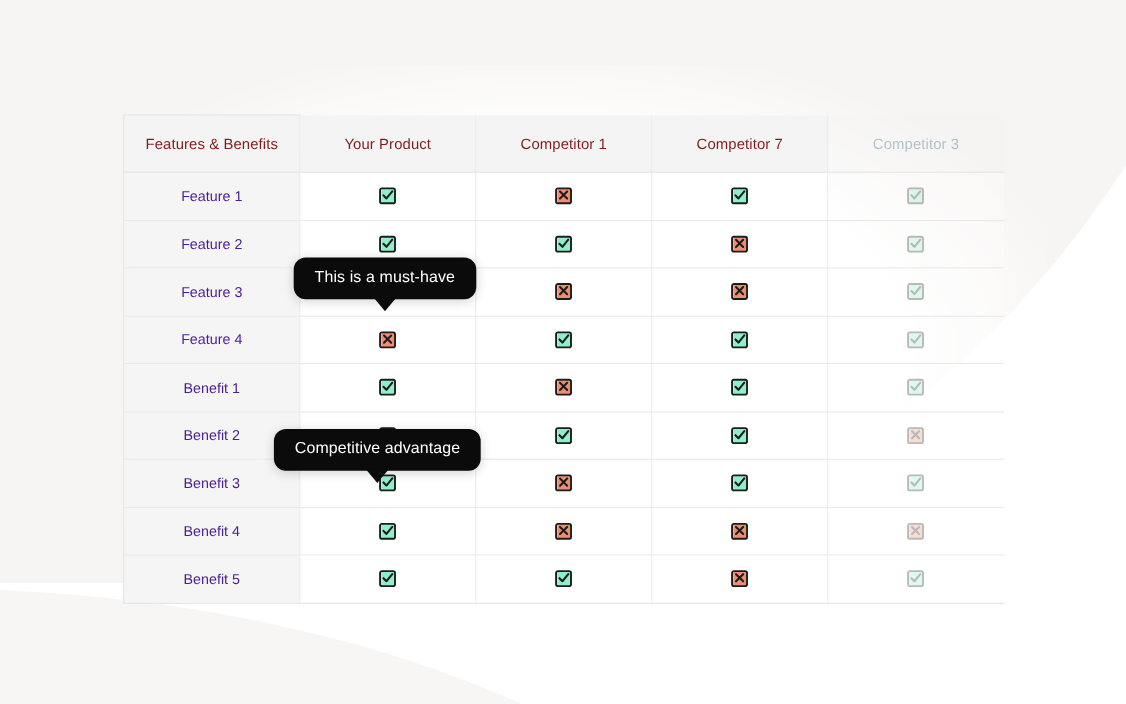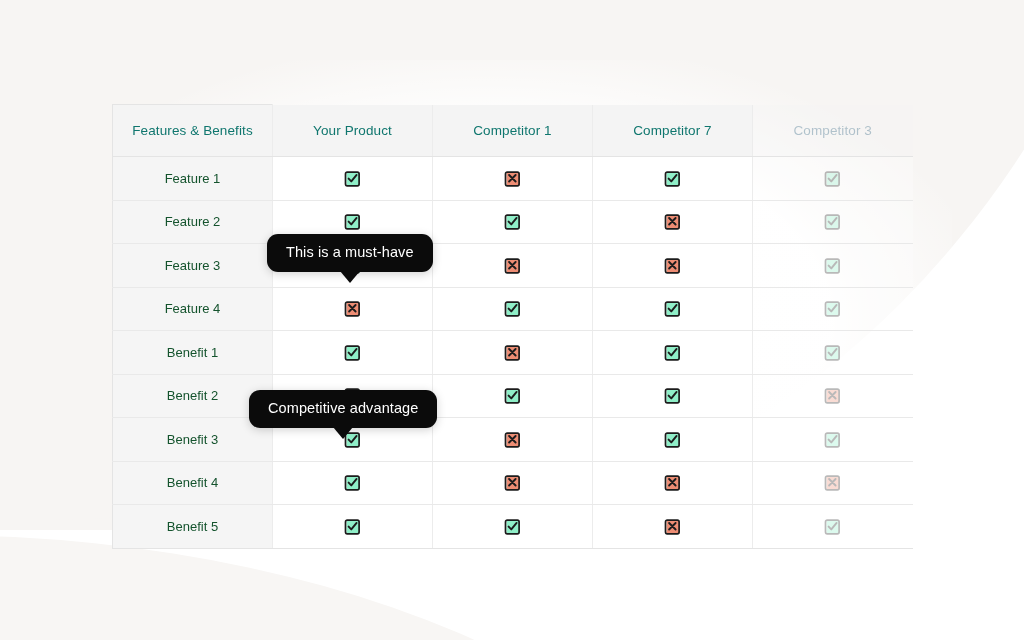--- a/index.html
+++ b/index.html
@@ -81,32 +81,32 @@
     text-align: center;
     vertical-align: middle;
     border-bottom: 1px solid #e9e9e9;
     border-right: 1px solid #ececec;
     font-weight: 400;
   }
   #comparison-table thead th {
     height: 51px;
     background: #f4f4f4;
     font-size: 13.5px;
-    color: #0f766e;
+    color: #7f1d1d;
     letter-spacing: .1px;
     border-bottom: 1px solid #e4e4e4;
   }
   #comparison-table thead th.label-head {
     border-left: 1px solid #e4e4e4;
     border-top: 1px solid #e4e4e4;
   }
   #comparison-table tbody td.row-label {
     background: #f5f5f5;
     font-size: 13px;
-    color: #14532d;
+    color: #4c1d95;
     border-left: 1px solid #e4e4e4;
   }
   #comparison-table tbody td.cell {
     background: #ffffff;
   }
   #comparison-table tbody tr:last-child td { border-bottom: 1px solid #e4e4e4; }
 
   
   #comparison-table .faded { opacity: .30; }
   #comparison-table th.faded { color: #0c4a6e; }

